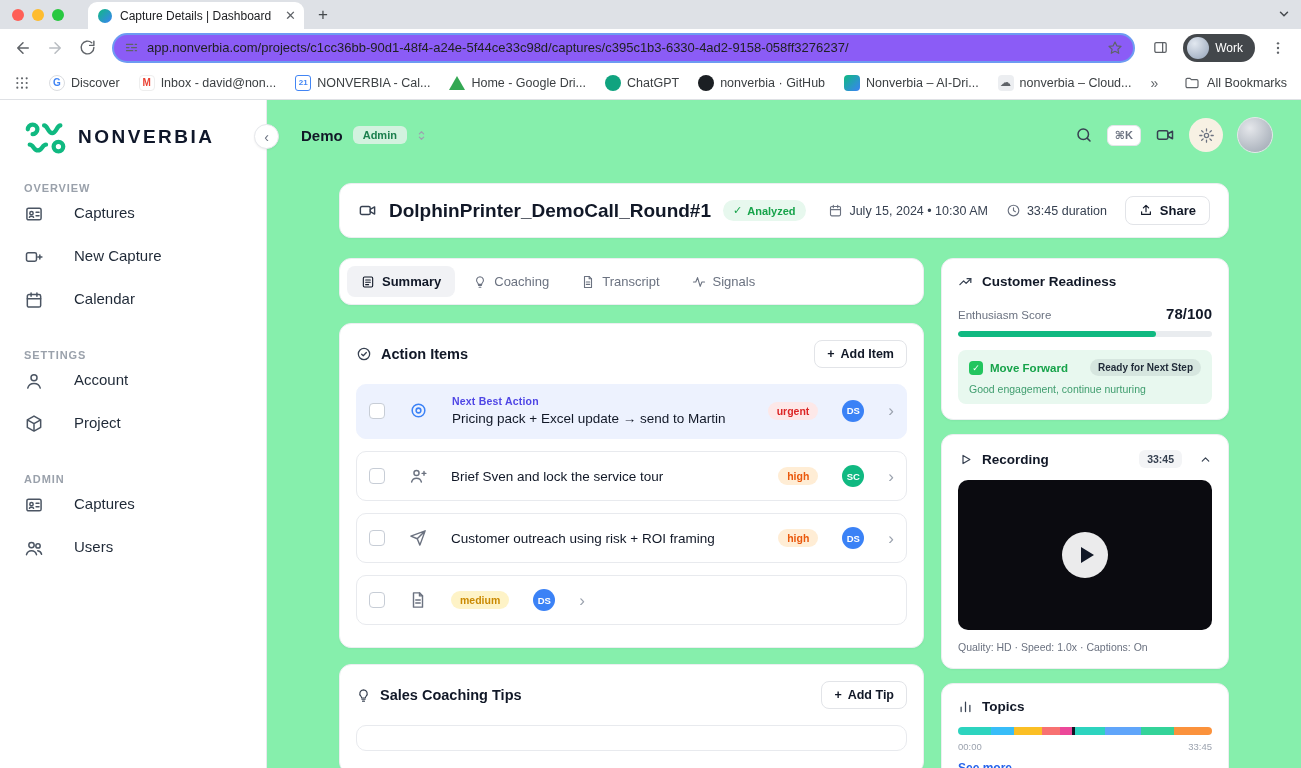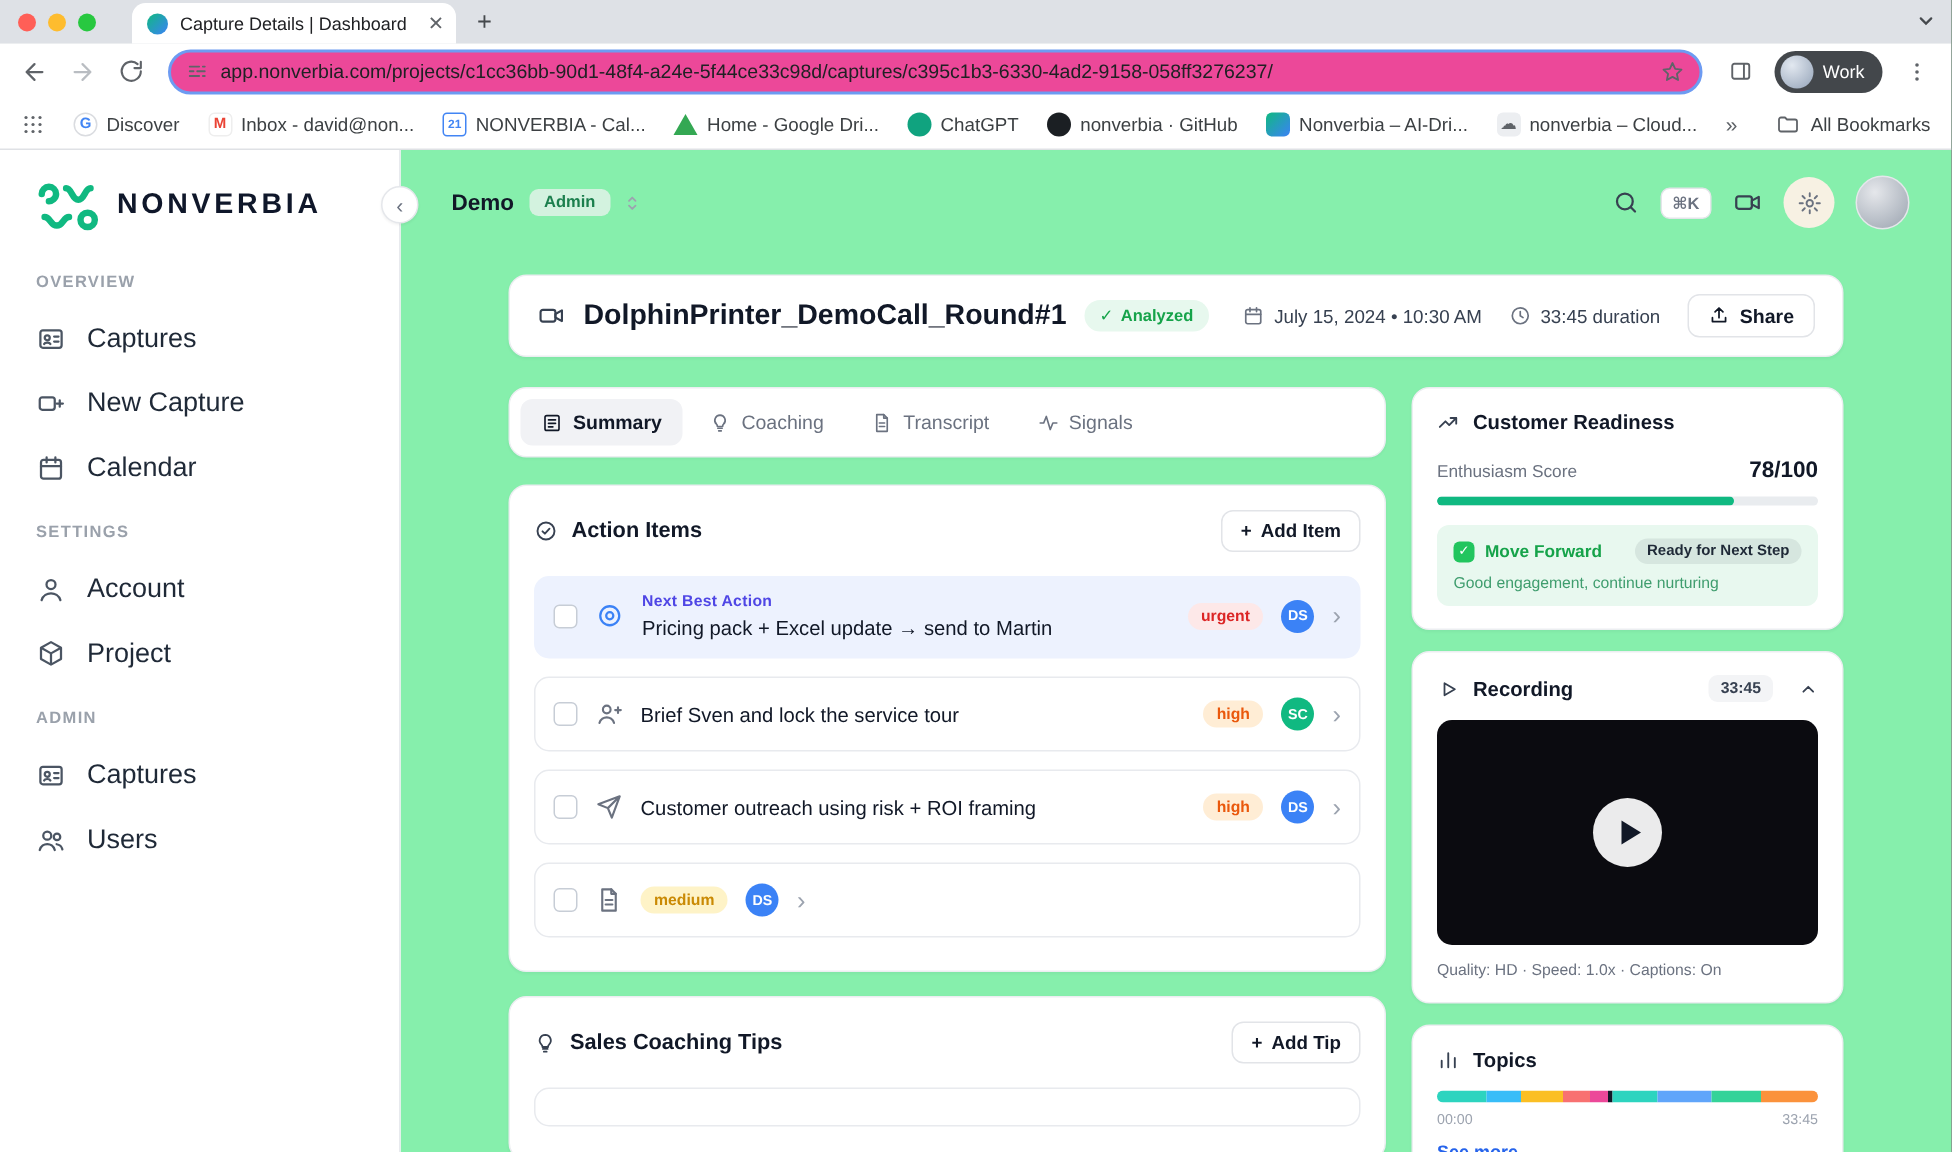--- a/index.html
+++ b/index.html
@@ -16,21 +16,21 @@
   .tab{display:flex;align-items:center;gap:8px;background:#fff;height:27px;width:216px;border-radius:9px 9px 0 0;padding:0 8px 0 10px;font-size:12px;color:#202124}
   .tab-title{flex:1;white-space:nowrap;overflow:hidden;text-overflow:ellipsis}
   .tab-fav{width:14px;height:14px;border-radius:50%;background:linear-gradient(135deg,#10b981,#3b82f6)}
   .tab-close{color:#5f6368;font-size:13px;line-height:1;cursor:default}
   .newtab{width:26px;height:26px;display:flex;align-items:center;justify-content:center;color:#45494d;font-size:17px;align-self:center;margin-left:6px}
   .tabsearch{position:absolute;right:10px;top:7px;color:#45494d}
 
   .toolbar{height:37px;background:#fff;display:flex;align-items:center;padding:0 8px;gap:2px}
   .nav-btn{width:30px;height:30px;border-radius:50%;display:flex;align-items:center;justify-content:center;color:#5f6368}
   .nav-btn.disabled{color:#b9bdc2}
-  .addressbar{flex:1;height:30px;border-radius:16px;background:#ec4899;border:2px solid #6d9bf2;display:flex;align-items:center;padding:0 10px;gap:8px;margin:12px 8px;min-width:0}
+  .addressbar{flex:1;height:30px;border-radius:16px;background:#8b5cf6;border:2px solid #6d9bf2;display:flex;align-items:center;padding:0 10px;gap:8px;margin:12px 8px;min-width:0}
   .url-text{font-size:13px;color:#202124;flex:1;white-space:nowrap;overflow:hidden}
   .bar-icon{color:#5f6368}
   .profile-chip{display:flex;align-items:center;gap:6px;background:#43474b;border-radius:15px;height:28px;padding:0 12px 0 4px;color:#fff;font-size:12px;margin:0 6px}
   .profile-avatar{width:22px;height:22px;border-radius:50%;background:radial-gradient(circle at 35% 30%,#e2e8f0,#94a3b8)}
 
   .bookmarks{height:34px;background:#fff;display:flex;align-items:center;padding:0 14px;gap:19px;border-bottom:1px solid #dfe1e5;font-size:12.5px;color:#3c4043}
   .bm{display:flex;align-items:center;gap:6px;white-space:nowrap}
   .fav{width:16px;height:16px;border-radius:4px;display:flex;align-items:center;justify-content:center;font-size:10px;font-weight:bold;flex:none}
   .fav-g{background:#fff;border:1px solid #dadce0;border-radius:50%;color:#4285f4}
   .fav-m{background:#fff;border:1px solid #eee;color:#ea4335}
@@ -44,21 +44,21 @@
   .all-bookmarks{margin-left:auto;display:flex;align-items:center;gap:7px;color:#3c4043}
 
   
   .app{position:absolute;top:100px;left:0;right:0;bottom:0;display:flex}
   .sidebar{width:267px;background:#fff;border-right:1px solid #e8eaee;padding:20px 18px 0 24px;position:relative;flex:none}
   .brand{display:flex;align-items:center;gap:10px;margin-bottom:28px}
   .brand-text{font-size:19px;font-weight:800;letter-spacing:2.5px;color:#0f172a}
   .collapse-btn{position:absolute;left:254px;top:24px;width:25px;height:25px;border-radius:50%;background:#fff;border:1px solid #e5e7eb;display:flex;align-items:center;justify-content:center;color:#6b7280;font-size:14px;z-index:5;box-shadow:0 1px 2px rgba(0,0,0,.06)}
   .side-section{margin-bottom:10px}
   .side-title{font-size:11px;font-weight:700;letter-spacing:.9px;color:#9aa1ab;margin:16px 0 10px}
-  .side-item{display:flex;align-items:center;gap:14px;height:43px;font-size:18px;color:#1f2937;border-radius:8px;cursor:default}
+  .side-item{display:flex;gap:30px;height:43px;font-size:15px;color:#1f2937;border-radius:8px;cursor:default}
   .side-item .ic{color:#4b5563}
 
   .main{flex:1;display:flex;flex-direction:column;background:#86efac;min-width:0}
   .app-header{height:70px;display:flex;align-items:center;padding:0 28px 0 34px;flex:none}
   .proj-name{font-size:15px;font-weight:700;color:#111827}
   .role-badge{margin-left:10px;background:#d3f2df;color:#1b7f4d;font-size:11px;font-weight:700;padding:3px 10px;border-radius:6px}
   .proj-caret{margin-left:8px;color:#9ca3af}
   .header-right{margin-left:auto;display:flex;align-items:center;gap:14px}
   .kbd-chip{border:1px solid #e3e5e9;background:#fff;border-radius:6px;font-size:11px;color:#6b7280;padding:3px 7px;font-weight:600}
   .gear-wrap{width:34px;height:34px;border-radius:50%;background:#f7f1e3;display:flex;align-items:center;justify-content:center;color:#6b7280}
@@ -87,21 +87,21 @@
   .seg-tab{display:flex;align-items:center;gap:7px;padding:8px 14px;border-radius:8px;font-size:13px;color:#6b7280}
   .seg-tab.active{background:#f1f2f5;color:#111827;font-weight:600}
 
   
   .panel{margin-top:18px;padding:16px 16px 10px}
   .panel-head{display:flex;align-items:center;gap:9px}
   .panel-title{font-size:14.5px;font-weight:700;color:#111827}
   .panel-head .ic{color:#374151}
   .add-btn{margin-left:auto;display:flex;align-items:center;gap:6px;border:1px solid #e2e4e8;border-radius:8px;padding:6px 12px;font-size:12.5px;font-weight:600;color:#111827;background:#fff}
   .rows{margin-top:16px}
-  .ai-row{display:flex;align-items:center;gap:12px;border:1px solid #e8eaee;border-radius:10px;padding:13px 12px;margin-bottom:12px}
+  .ai-row{display:flex;align-items:center;gap:24px;border:1px solid #e8eaee;border-radius:10px;padding:13px 12px;margin-bottom:12px}
   .ai-row.featured{background:#edf2fe;border-color:#edf2fe;padding:10px 12px 12px}
   .cb{width:16px;height:16px;border:1.5px solid #c7cdd6;border-radius:4px;background:#fff;flex:none}
   .row-ic{color:#6b7280}
   .row-ic.blue{color:#3b82f6}
   .ai-body{flex:1;min-width:0}
   .nba-label{font-size:10.5px;font-weight:800;color:#4f46e5;letter-spacing:.2px;margin-bottom:4px}
   .ai-text{font-size:13.5px;color:#111827}
   .ai-tags{display:flex;gap:16px;margin-top:7px}
   .ai-tag{font-size:10.5px;color:#5b6b83}
   .badge{font-size:10.5px;font-weight:700;border-radius:999px;padding:3px 9px;flex:none}

